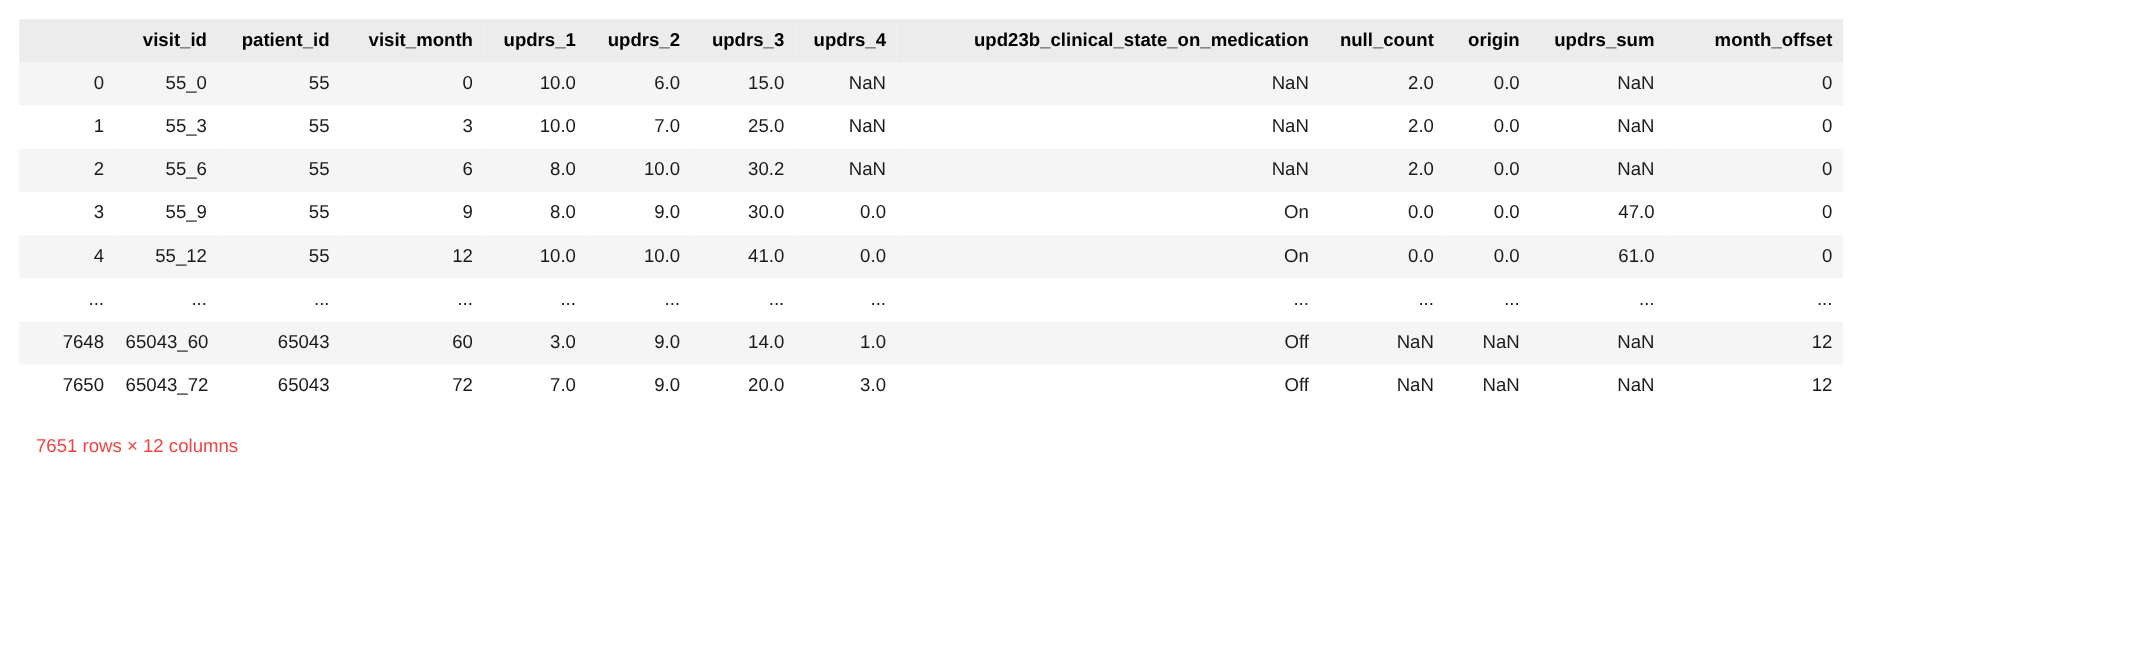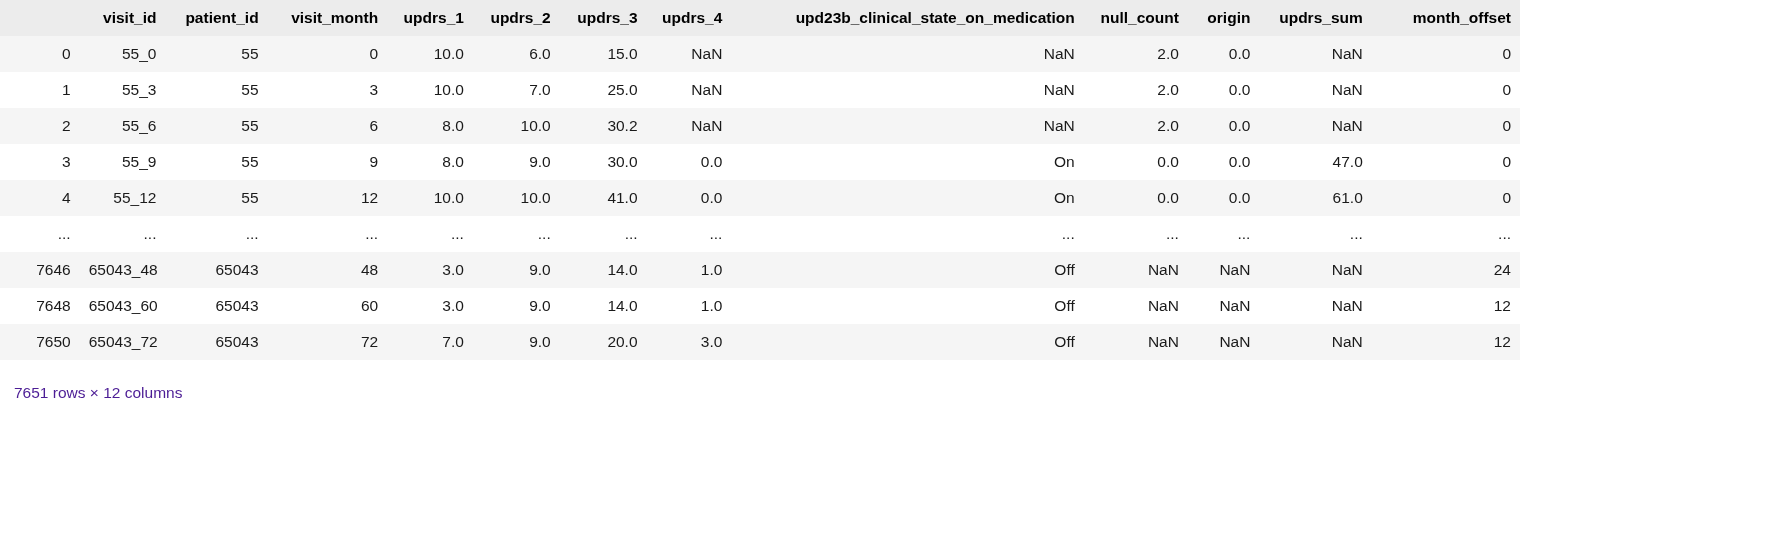--- a/index.html
+++ b/index.html
@@ -9,21 +9,21 @@
     background: #ffffff;
   }
   body {
     width: 1791px;
     height: 553px;
     font-family: "Liberation Sans", sans-serif;
     color: #000000;
     overflow: hidden;
   }
   #dataframe-wrapper {
-    padding: 0;
+    padding: 16px;
     margin: 0;
   }
   table.dataframe {
     border-collapse: collapse;
     border: none;
     margin: 0;
     width: 1520px;
     table-layout: fixed;
     font-size: 15.5px;
   }
@@ -65,21 +65,21 @@
   col.c-u3         { width: 85px; }
   col.c-u4         { width: 83px; }
   col.c-state      { width: 345px; }
   col.c-null       { width: 102px; }
   col.c-origin     { width: 70px; }
   col.c-sum        { width: 110px; }
   col.c-month      { width: 145px; }
 
   .footer-text {
     font-size: 15.5px;
-    color: #4c1d95;
+    color: #ef4444;
     padding: 24px 0 0 14px;
     font-family: "Liberation Sans", sans-serif;
   }
   .ellipsis-cell {
     color: #3a3a3a;
   }
 </style>
 </head>
 <body>
 
@@ -203,35 +203,20 @@
           <td class="ellipsis-cell">...</td>
           <td class="ellipsis-cell">...</td>
           <td class="ellipsis-cell">...</td>
           <td class="ellipsis-cell">...</td>
           <td class="ellipsis-cell">...</td>
           <td class="ellipsis-cell">...</td>
           <td class="ellipsis-cell">...</td>
           <td class="ellipsis-cell">...</td>
         </tr>
         <tr>
-          <th>7646</th>
-          <td>65043_48</td>
-          <td>65043</td>
-          <td>48</td>
-          <td>3.0</td>
-          <td>9.0</td>
-          <td>14.0</td>
-          <td>1.0</td>
-          <td>Off</td>
-          <td>NaN</td>
-          <td>NaN</td>
-          <td>NaN</td>
-          <td>24</td>
-        </tr>
-        <tr>
           <th>7648</th>
           <td>65043_60</td>
           <td>65043</td>
           <td>60</td>
           <td>3.0</td>
           <td>9.0</td>
           <td>14.0</td>
           <td>1.0</td>
           <td>Off</td>
           <td>NaN</td>

